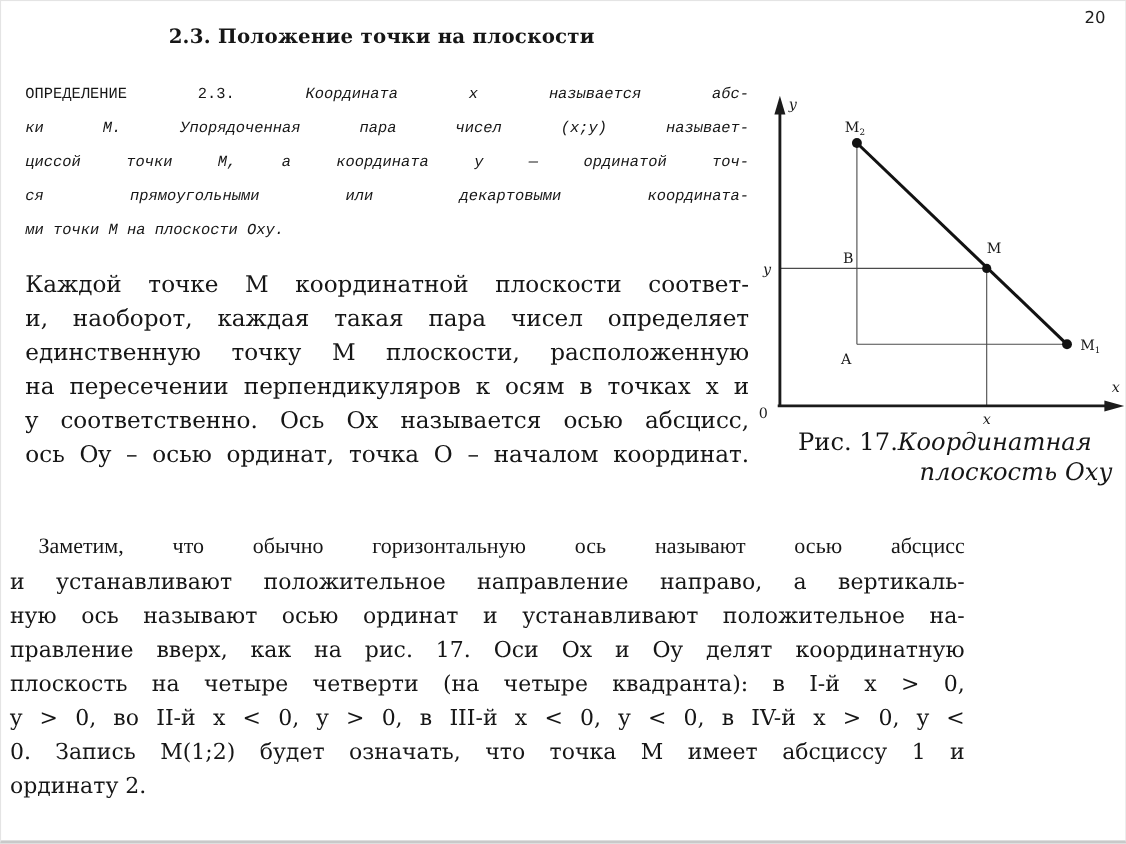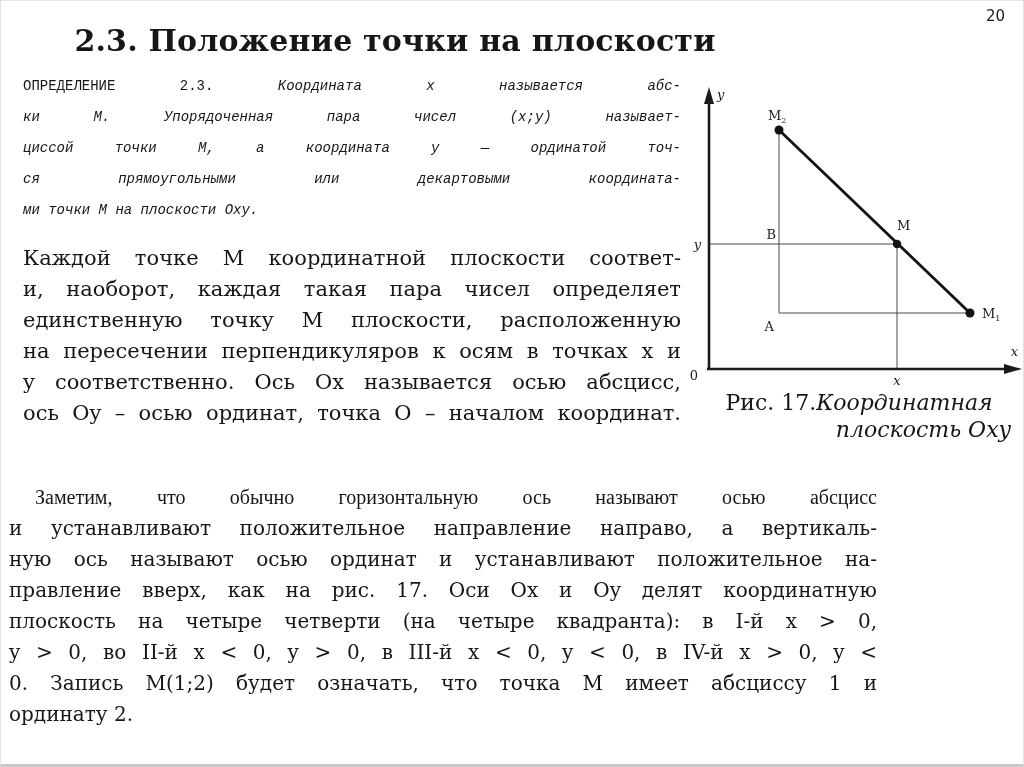--- a/index.html
+++ b/index.html
@@ -7,21 +7,21 @@
     position:relative; width:1022px; height:763px; background:#ffffff;
     border:1px solid #e4e4e4; border-bottom:3px solid #c9c9c9;
     font-family:"DejaVu Serif", serif; color:#161616; overflow:hidden;
   }
   .pagenum{
     position:absolute; top:6px; right:18px;
     font-family:"DejaVu Sans", sans-serif; font-size:15px; color:#1d1d1d;
   }
   .title{
     position:absolute; top:22px; left:0; width:692px;
-    text-align:center; font-size:30px; font-weight:bold; letter-spacing:.2px;margin-left:48px;
+    text-align:center; font-size:18px; font-weight:bold; letter-spacing:.2px;
   }
   .par{position:absolute;}
   .par1{top:70px;  left:22px; width:658px; font-size:14px; line-height:31px;font-family:Liberation Mono, monospace;}
   .par2{top:242px; left:22px; width:658px; font-size:21px; line-height:31px;}
   .par3{top:481px; left:8px;  width:868px; font-size:20px; line-height:31px;}
   .line{text-align:justify; text-align-last:justify; white-space:normal;}
   .line.last{text-align-last:left;}
   .line.indent{text-indent:26px;font-family:Liberation Serif, serif;}
   .it{font-style:italic;}
   .sc{font-style:normal;}

